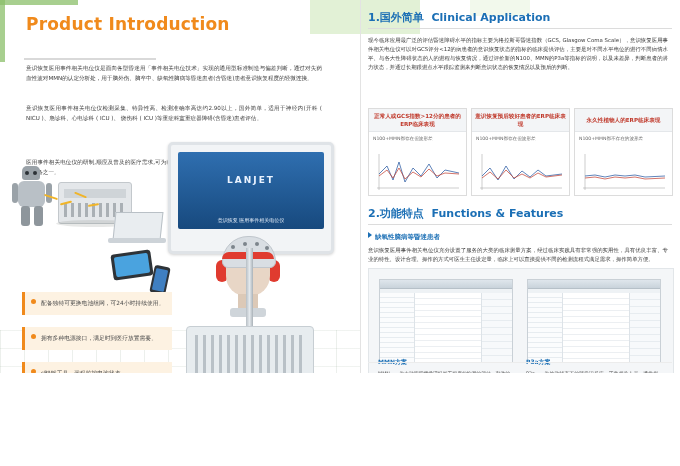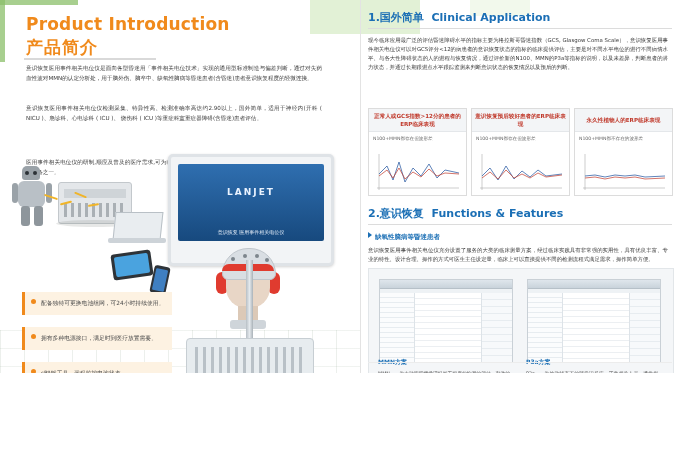--- a/index.html
+++ b/index.html
@@ -81,21 +81,21 @@
   .laptop .base{position:absolute;left:0;top:26px;width:58px;height:5px;background:#cdd3d8;border-radius:2px;}
   .tablet{position:absolute;left:112px;top:132px;width:40px;height:26px;background:#2e3338;border-radius:3px;transform:rotate(-8deg);}
   .tablet i{position:absolute;left:3px;top:3px;right:3px;bottom:3px;background:#4aa3df;border-radius:2px;display:block;}
   .phone{position:absolute;left:152px;top:146px;width:16px;height:28px;background:#2e3338;border-radius:3px;transform:rotate(12deg);}
   .phone i{position:absolute;left:2px;top:3px;right:2px;bottom:3px;background:#3f7fc1;border-radius:1px;display:block;}
 
   .spark{position:absolute;left:44px;top:72px;width:70px;height:22px;}
   .spark span{position:absolute;background:#f0b428;height:2px;border-radius:1px;}
 
   
-  .cart{position:absolute;left:160px;top:22px;width:190px;height:300px;}
+  .cart{position:absolute;left:160px;top:10px;width:190px;height:300px;}
   .monitor{position:absolute;left:8px;top:12px;width:160px;height:106px;background:#f2f4f6;border:3px solid #dfe3e7;border-radius:5px;box-shadow:0 1px 3px rgba(0,0,0,.18);}
   .monitor .screen{position:absolute;left:7px;top:7px;right:7px;bottom:22px;background:linear-gradient(180deg,#2f6fb0,#17497e);border-radius:2px;overflow:hidden;}
   .monitor .logo{position:absolute;left:50%;top:36%;transform:translate(-50%,-50%);color:#eaf3ff;font-size:9px;letter-spacing:2px;font-weight:bold;}
   .monitor .subtxt{position:absolute;left:0;right:0;bottom:5px;text-align:center;color:#dfe9f5;font-size:5px;line-height:8px;}
 
   .headmodel{position:absolute;left:52px;top:104px;width:72px;height:86px;}
   .headmodel .face{position:absolute;left:14px;top:10px;width:44px;height:52px;background:#e8d6c6;border-radius:22px 22px 20px 20px;}
   .headmodel .cap{position:absolute;left:10px;top:2px;width:52px;height:30px;background:#d9dee3;border-radius:26px 26px 6px 6px;border:1px solid #c0c6cc;}
   .headmodel .cap .node{position:absolute;width:4px;height:4px;border-radius:50%;background:#7d858c;}
   .headmodel .hp{position:absolute;top:26px;width:12px;height:22px;background:#e03b2f;border-radius:6px;}
@@ -163,21 +163,20 @@
 
 <div class="page">
 
   <div class="band band-tl1"></div>
   <div class="band band-tl2"></div>
   <div class="band band-tr"></div>
   <div class="band band-tr2"></div>
 
   <div class="left">
     <div class="title-en">Product Introduction</div>
-    <div class="title-cn">产品简介</div>
     <div class="title-rule"></div>
 
     <div class="lp lp1">意识恢复医用事件相关电位仪是面向各型昏迷用「事件相关电位技术」实现的通用型标准制造与偏差判断，通过对失药血性波对MMN的认定分析处，用于脑外伤、脑卒中、缺氧性脑病等昏迷患者(含昏迷)患者意识恢复程度的轻微连接。</div>
     <div class="lp lp2">意识恢复医用事件相关电位仪检测采集、特异性高、检测准确率高达约2.90以上，国外简单，适用于神经内(开科 ( NICU )、急诊科、心电诊科 ( ICU )、                 烧伤科 ( ICU )等重症科室重症器障碍(含昏迷)患者评估。</div>
     <div class="lp lp3">医用事件相关电位仪的研制,顺应及普及的医疗需求,可为临床提供优质的客观的诊断参考据,是临床神经电生理检测的必备设备之一。</div>
 
     <div class="illus">
       <div class="floor-grid"></div>
 
       <div class="robot">
@@ -318,21 +317,21 @@
             <line x1="4" y1="36" x2="86" y2="36" stroke="#999" stroke-width="0.5"></line>
             <line x1="6" y1="2" x2="6" y2="38" stroke="#999" stroke-width="0.5"></line>
             <path d="M6 24 L16 23 L26 25 L36 23 L46 24 L56 23 L66 25 L86 24" fill="none" stroke="#1b4f9c" stroke-width="0.7"></path>
             <path d="M6 26 L16 25 L26 27 L36 25 L46 26 L56 25 L66 27 L86 26" fill="none" stroke="#c0392b" stroke-width="0.7"></path>
           </svg>
         </div>
       </div>
     </div>
 
     <div class="sec-h" style="top:206px;">
-      <span class="num">2.</span><span>意识恢复</span>&nbsp;&nbsp;<span class="en">Functions &amp; Features</span>
+      <span class="num">2.</span><span>功能特点</span>&nbsp;&nbsp;<span class="en">Functions &amp; Features</span>
     </div>
     <div class="sec-rule" style="top:224px;"></div>
 
     <div class="feat-sub" style="top:232px;">
       <span class="arrow"></span><span>缺氧性脑病等昏迷患者</span>
     </div>
 
     <div class="rp" style="top:246px;">意识恢复医用事件相关电位仪充分设置了服务的大类的临床测量方案，经过临床实践具有非常强的实用性，具有优良丰富、专业的特性、设计合理、操作的方式可医生主任设定量，临床上可以直接提供不同的检测流程式满足需求，操作简单方便。</div>
 
     <div class="shotwrap">

